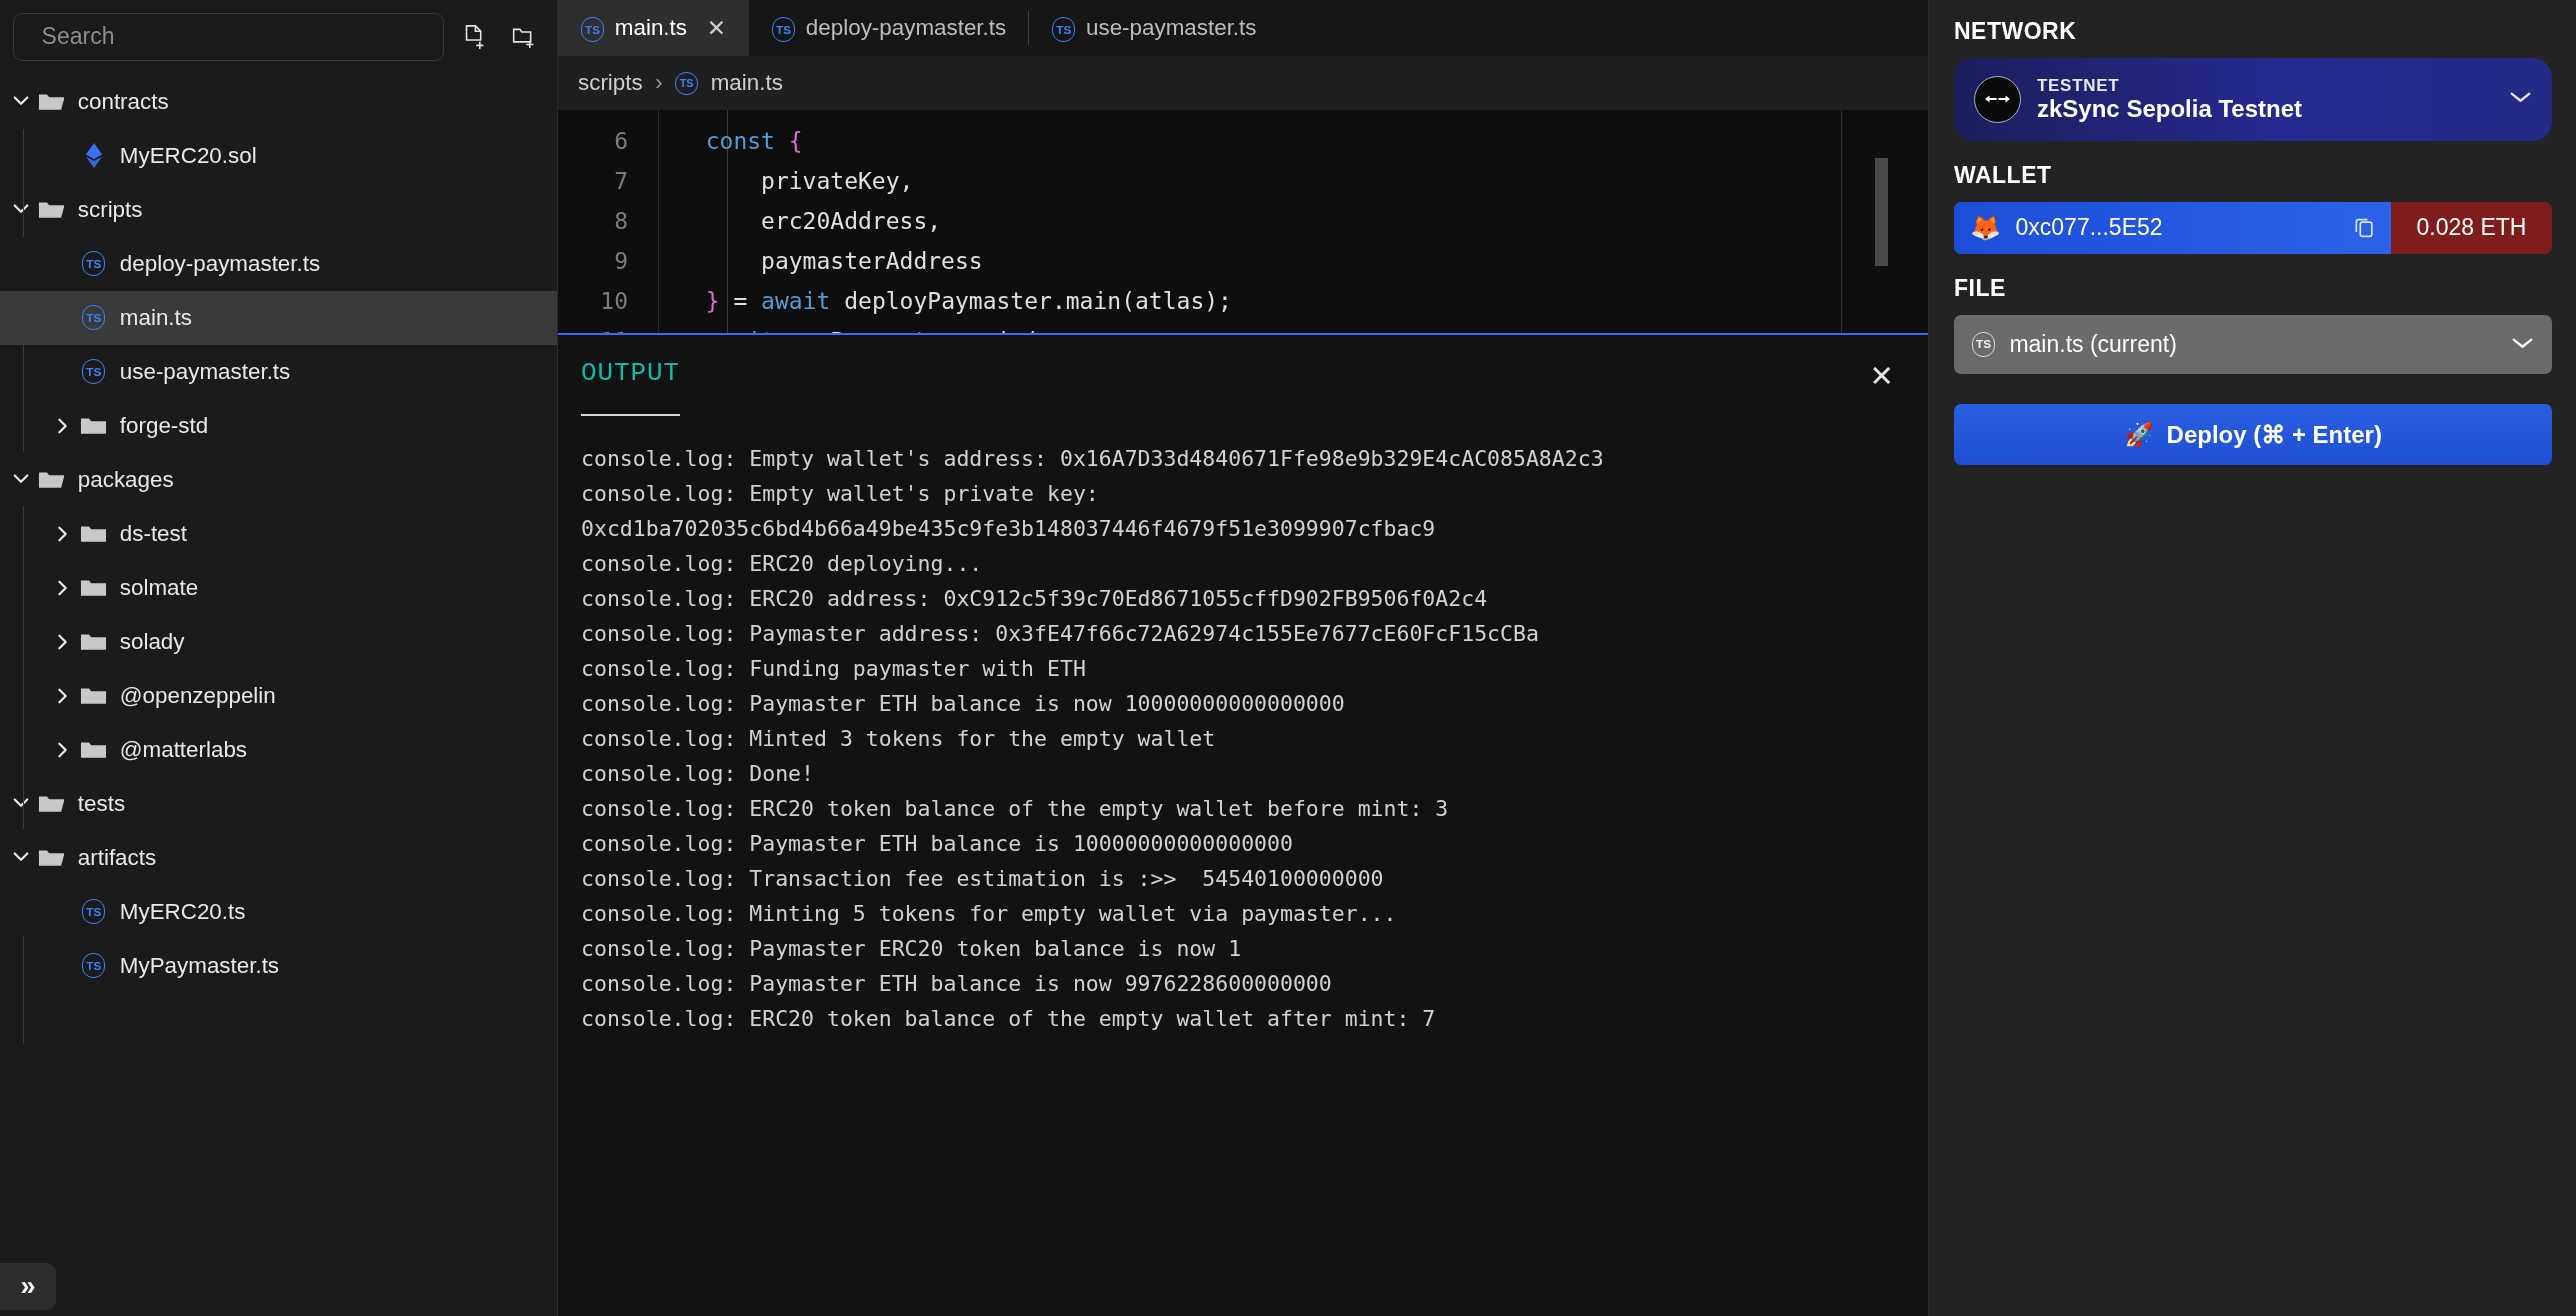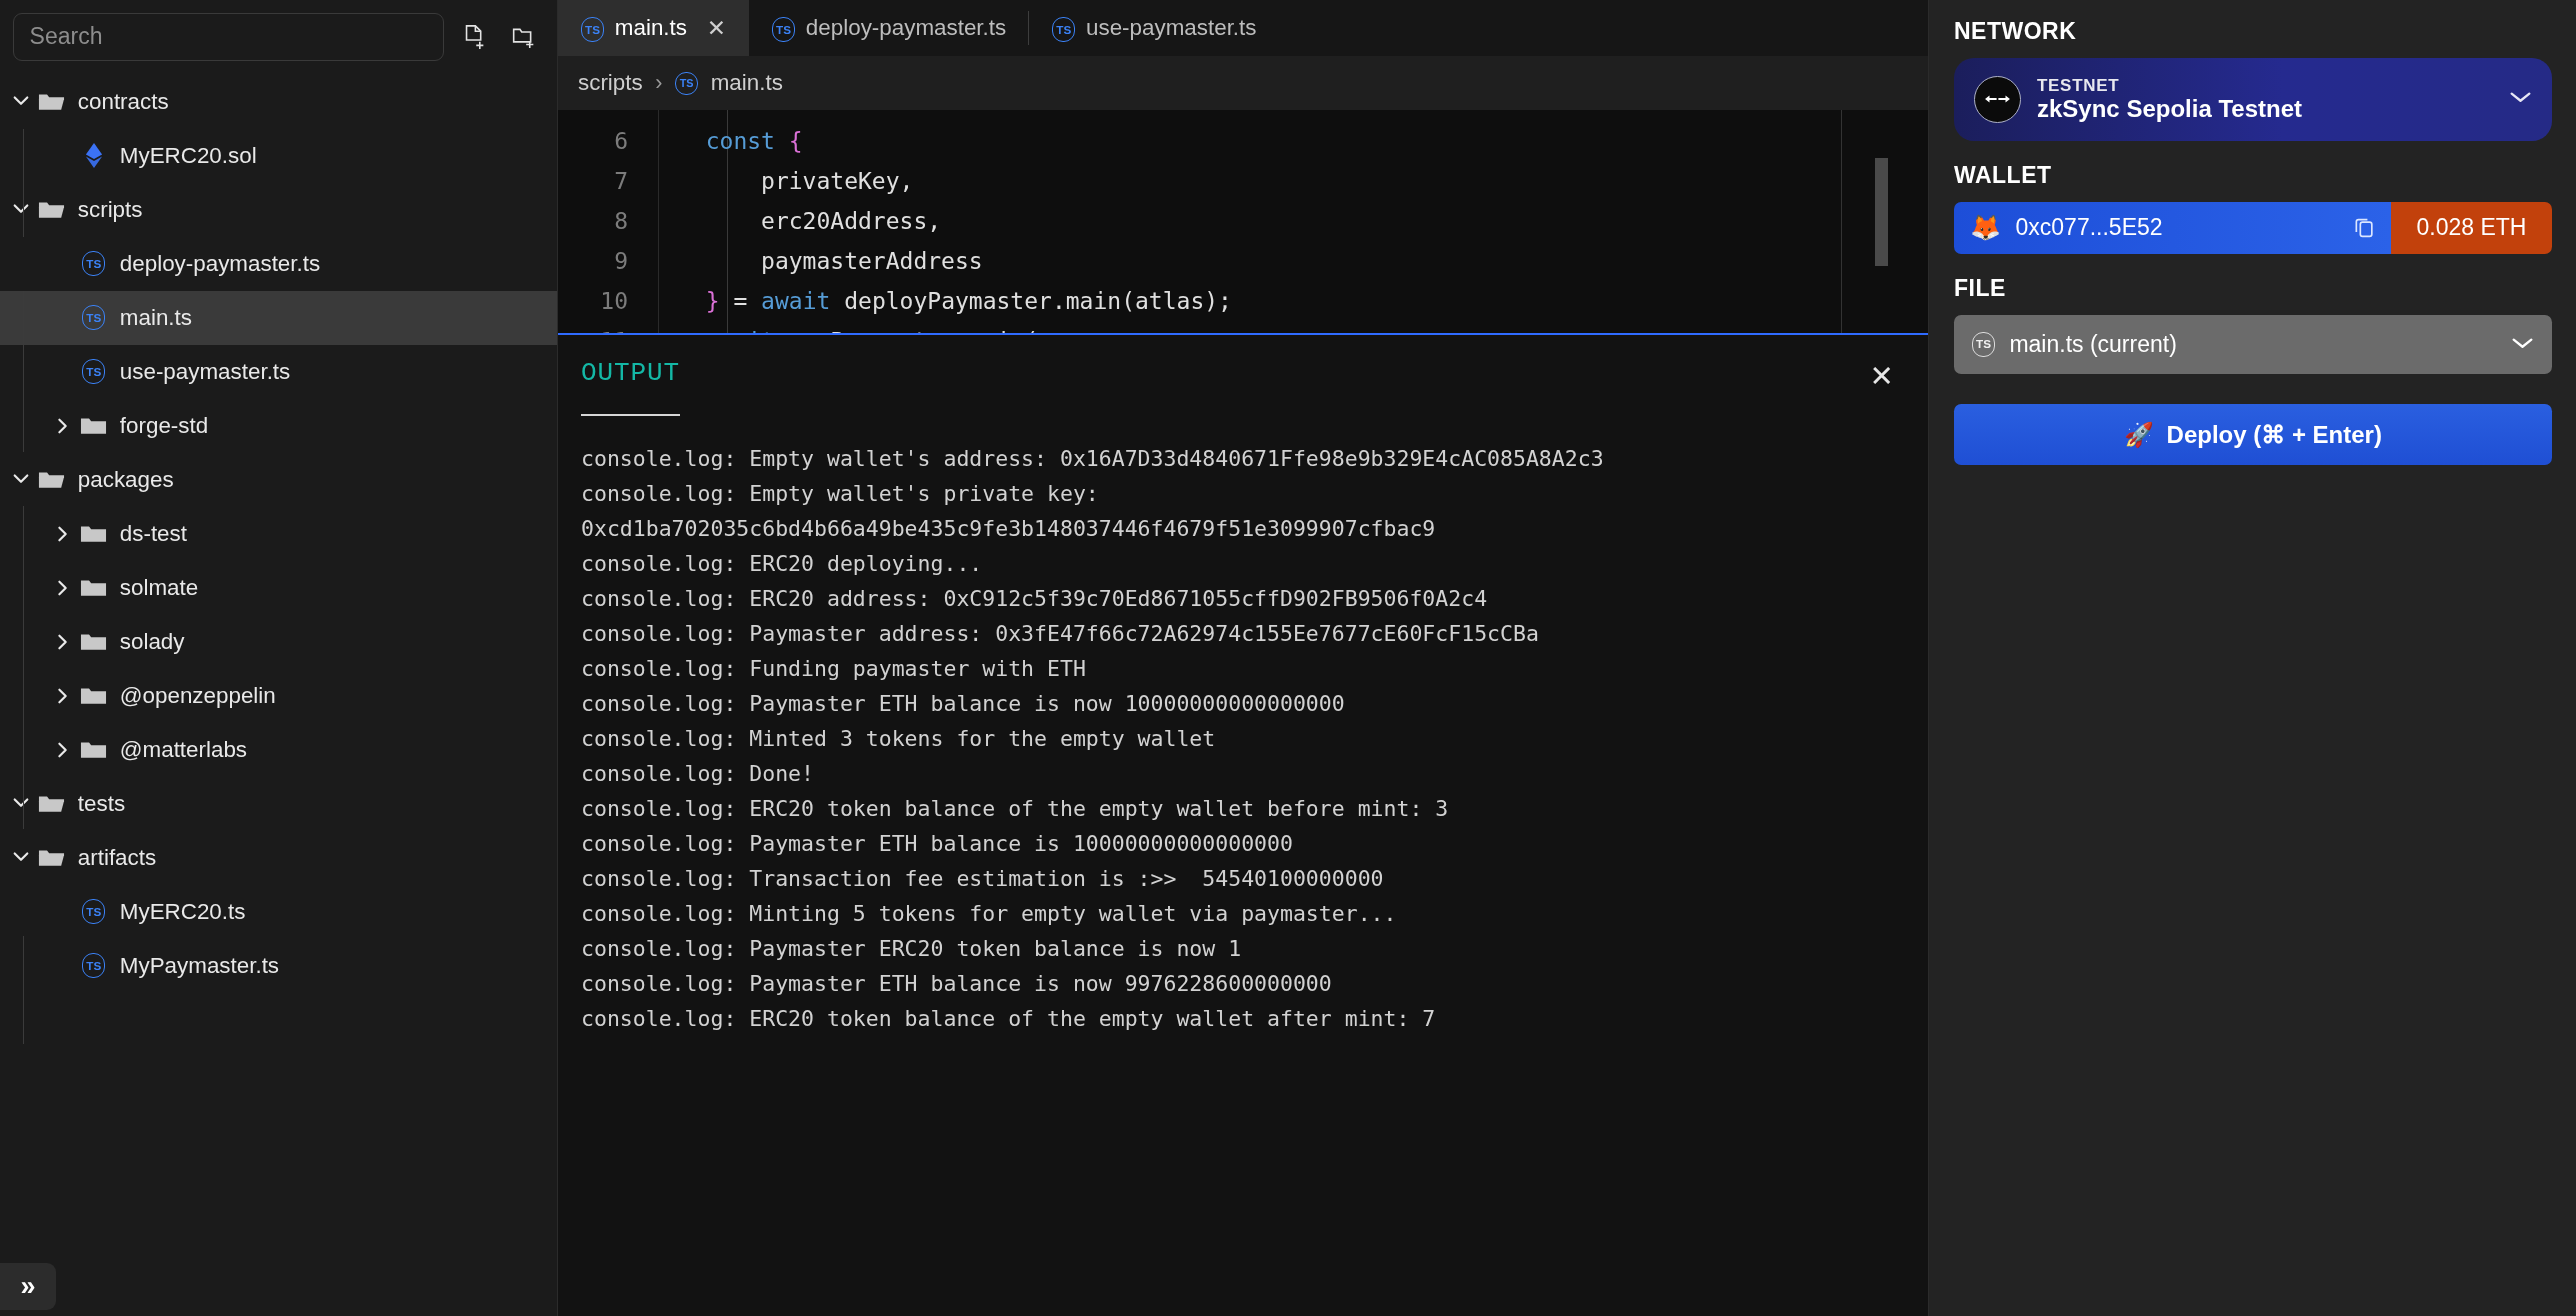--- a/index.html
+++ b/index.html
@@ -24,21 +24,21 @@
     padding: 12.6px 16px 9px 12.6px;
   }
   .search-box {
     flex: 1 1 auto;
     height: 48px;
     border: 0.9px solid #3a3a3a;
     border-radius: 9px;
     background: transparent;
     color: #d6d6d6;
     font-size: 23px;
-    padding: 0 16px;
+    padding: 0 28px;
     font-family: "Liberation Sans", sans-serif;
     outline: none;
   }
   .search-box::placeholder { color: #8d8d8d; }
   .icon-btn {
     width: 36px; height: 39px;
     display: flex; align-items: center; justify-content: center;
     color: #e3e3e3; cursor: pointer;
   }
   .icon-btn svg { display: block; }
@@ -243,21 +243,21 @@
     flex: 1 1 auto;
     background: linear-gradient(90deg,#1d4ed8 0%,#2b62e8 100%);
     display: flex; align-items: center; gap: 14.4px;
     padding: 0 16px; cursor: pointer;
   }
   .fox { font-size: 25px; line-height: 1; }
   .addr-text { flex: 1 1 auto; font-size: 23px; color: #ffffff; }
   .copy-icon { color: #dbe6ff; cursor: pointer; display: flex; align-items: center; }
   .wallet-bal {
     flex: 0 0 161px;
-    background: #c2410c;
+    background: #7f1d1d;
     display: flex; align-items: center; justify-content: center;
     font-size: 23px; color: #ffffff;
   }
 
   .file-select {
     height: 59px; background: #6b6b6b; border-radius: 7.2px;
     display: flex; align-items: center; gap: 14.4px;
     padding: 0 18px; cursor: pointer; margin-bottom: 30.5px;
   }
   .file-select .name { flex: 1 1 auto; font-size: 23px; color: #ffffff; font-weight: 500; }

